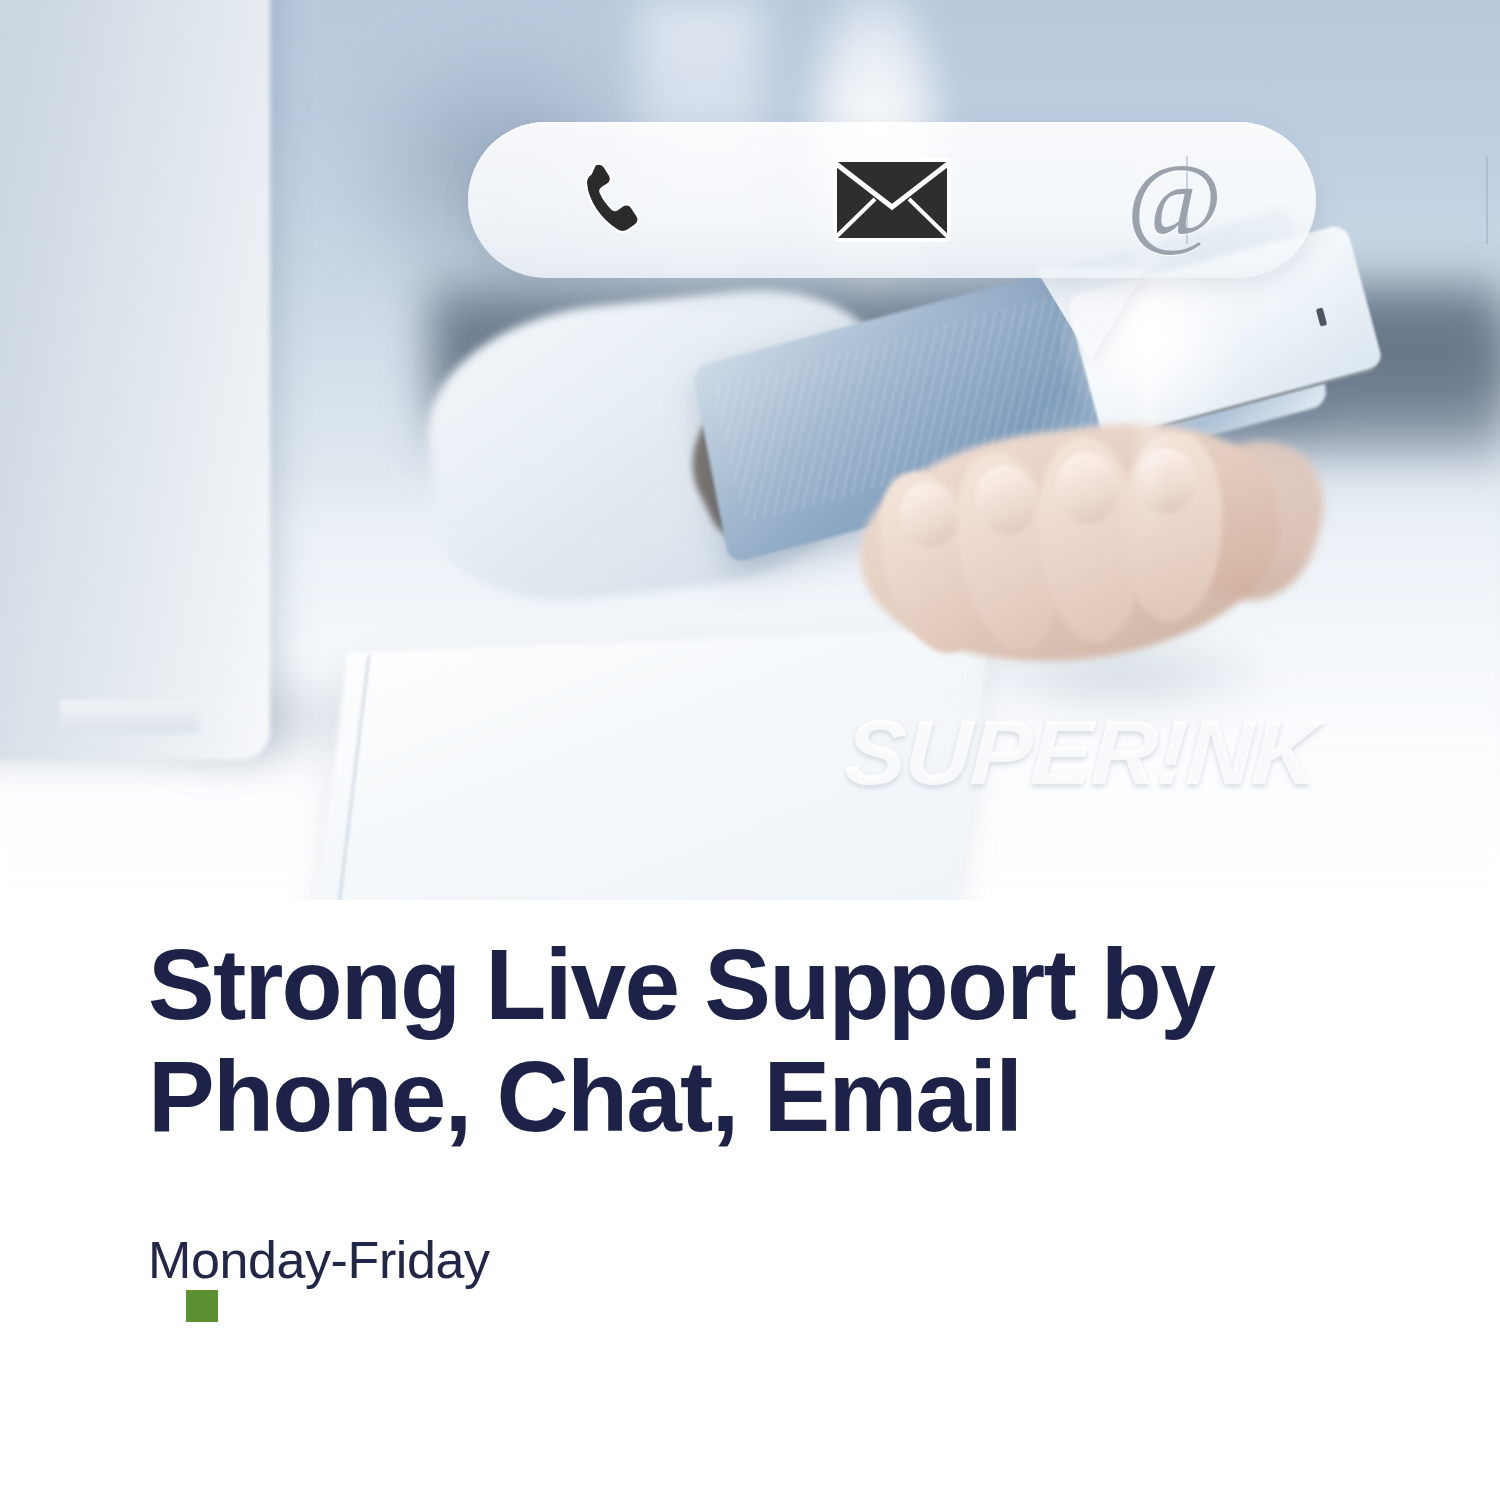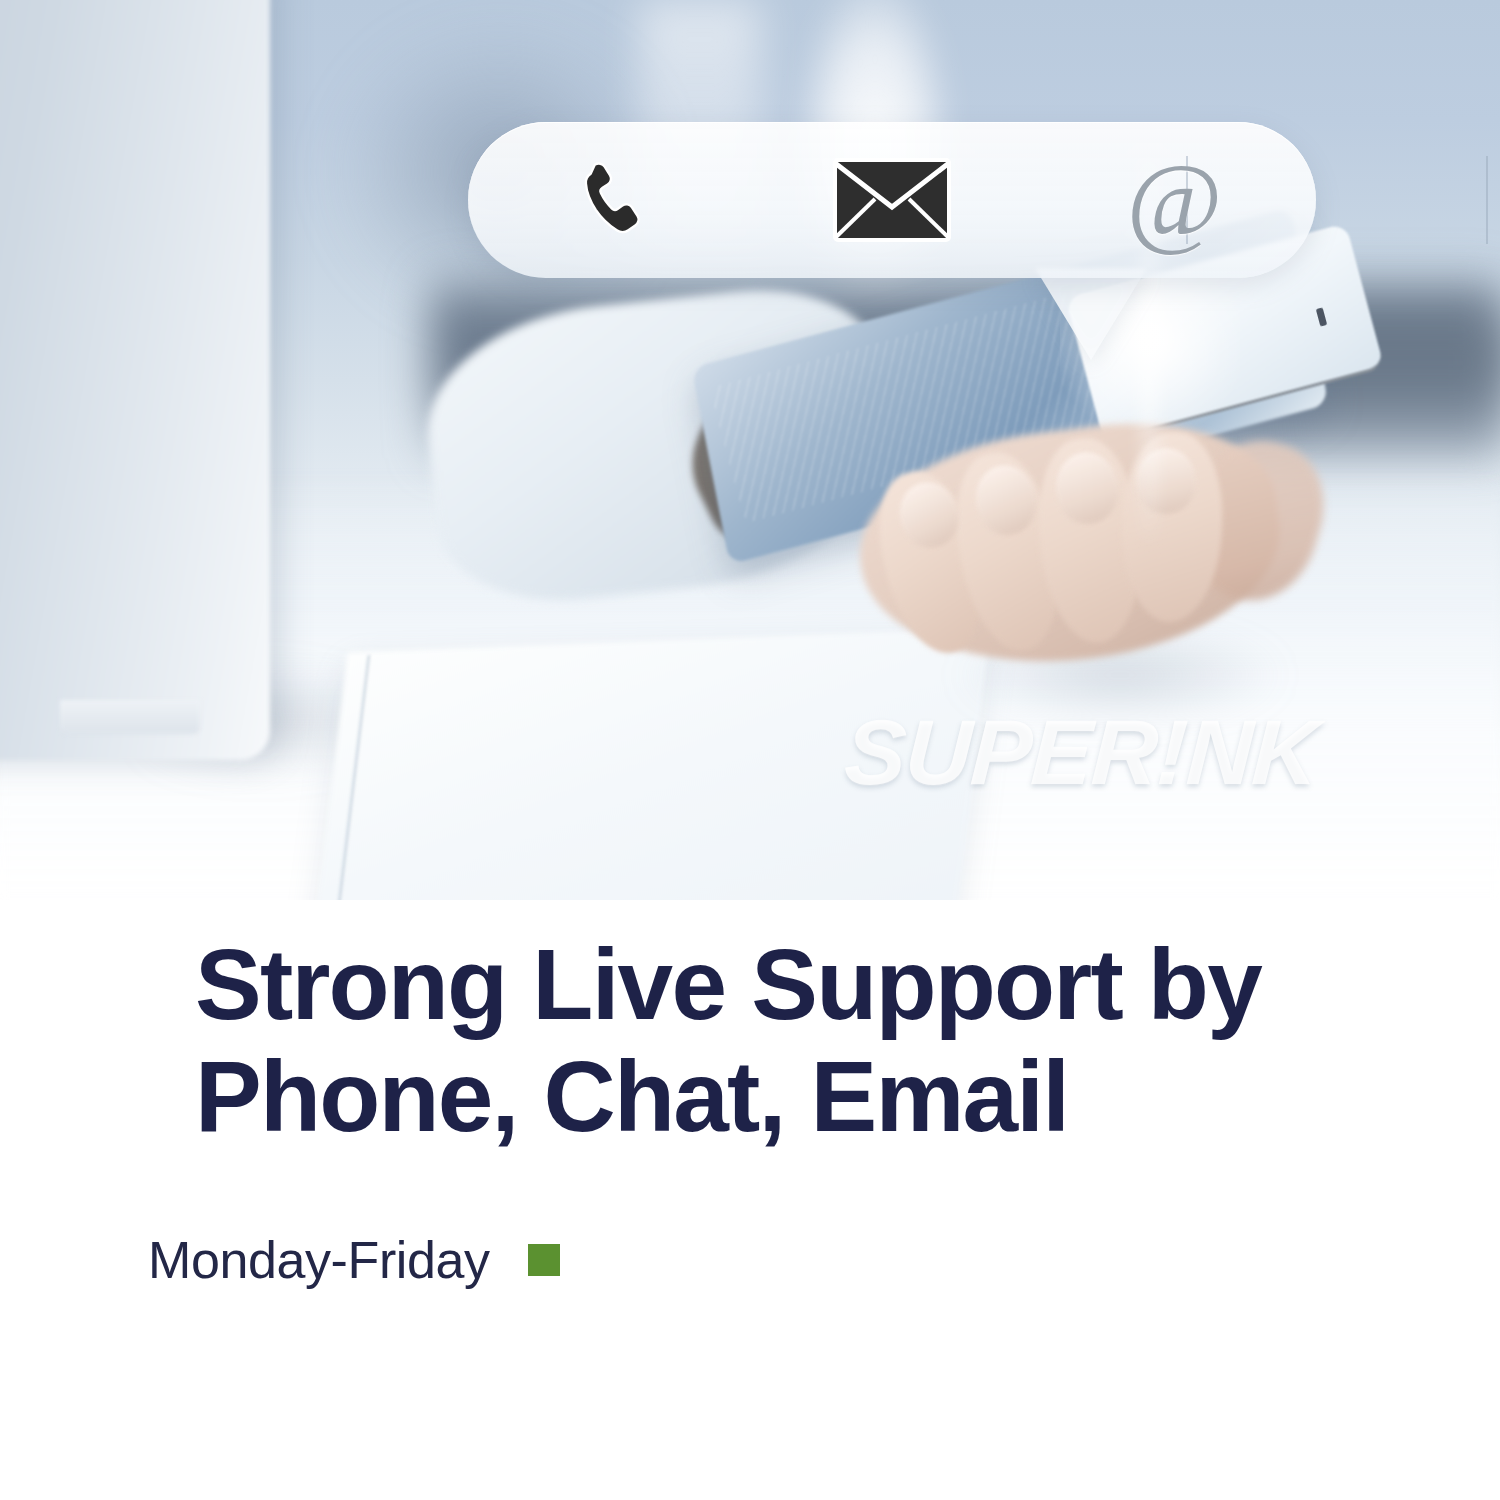--- a/index.html
+++ b/index.html
@@ -352,26 +352,26 @@
     left:148px; top:928px;
     width:1220px;
   }
   .headline {
     font-size:100px;
     line-height:1.12;
     font-weight:bold;
     color:#1e2248;
     letter-spacing:-1.8px;
     max-width:1140px;
-    margin-left:47px;
   }
   .subrow {
     display:flex;
-    align-items:center;
+    align-items:flex-start;
     margin-top:78px;
+    flex-direction:column;
   }
   .subtitle {
     font-size:52px;
     font-weight:normal;
     color:#232747;
     letter-spacing:-.4px;
   }
   .accent-square {
     width:32px; height:32px;
     background:#5b9130;

